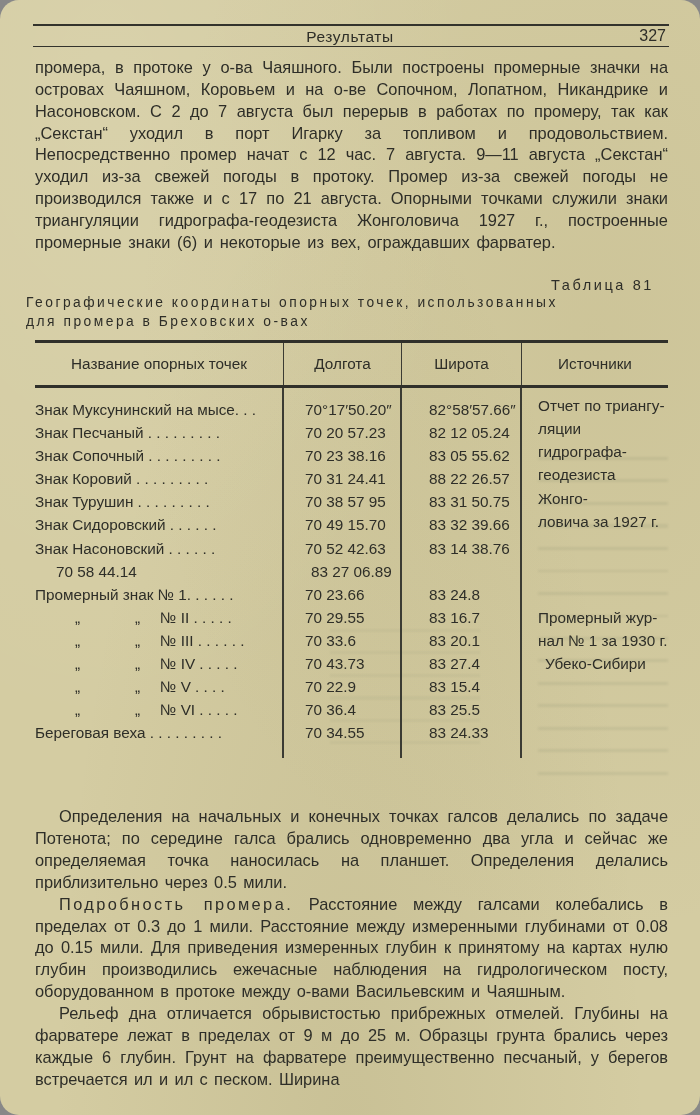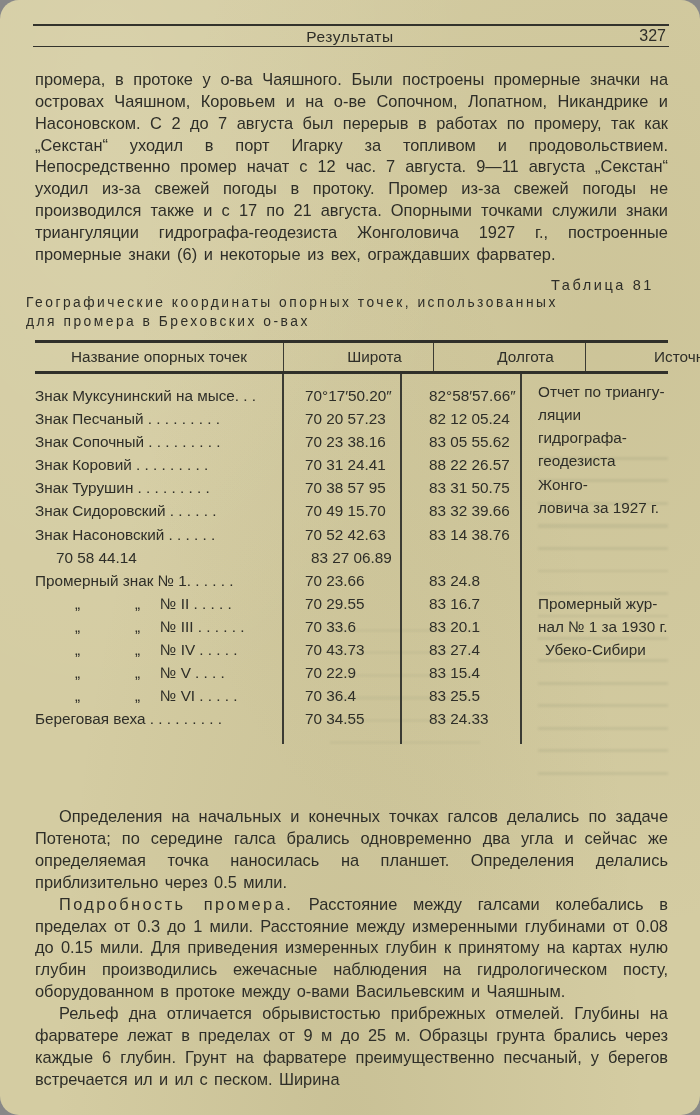--- a/index.html
+++ b/index.html
@@ -16,35 +16,34 @@
     border-radius:19px;
   }
   
   .rule { position:absolute; left:33px; width:636px; background:#33332c; }
   .rule-top { top:24px; height:2.4px; }
   .rule-bottom { top:46px; height:1.4px; }
   .head-title { position:absolute; top:28px; left:0; width:100%; text-align:center; font-size:15.5px; letter-spacing:.6px; }
   .head-num { position:absolute; top:27px; right:34px; font-size:16px; }
   
   .p1 {
-    position:absolute; top:69px; left:35px; width:633px;
+    position:absolute; top:57px; left:35px; width:633px;
     font-size:16.4px; line-height:21.85px; text-align:justify; word-spacing:2.2px;
   }
   .tbl-label { position:absolute; top:277px; right:46px; font-size:14.5px; letter-spacing:2.6px; }
   .caption {
     position:absolute; top:294px; left:26px; width:650px; 
     font-size:13.8px; line-height:18.5px; letter-spacing:2.5px;
   }
   
   .tbl { position:absolute; top:340px; left:35px; width:633px; }
   .thead {
-    display:grid; grid-template-columns:249px 118px 120px 146px; height:34px;
+    display:grid; grid-template-columns:249px 118px 120px 146px; height:48px;
     border-top:3.6px solid #30302a; border-bottom:3.6px solid #30302a;
     font-size:15.3px;
-    gap:32px;
   }
   .th { display:flex; align-items:center; justify-content:center; }
   .th-sep { border-right:1.6px solid #3b3b33; }
   .tbody { position:relative; padding:10px 0 14px 0; font-size:15.3px; }
   .vline { position:absolute; top:0; bottom:0; width:1.6px; background:#3b3b33; }
   .v1 { left:247.4px; } .v2 { left:365.4px; } .v3 { left:485.4px; }
   .trow { display:grid; grid-template-columns:249px 118px 120px 146px; height:23.1px; line-height:23.1px; }
   .td-name { white-space:nowrap; overflow:hidden; position:relative; padding-right:6px; }
   .td-lat  { white-space:nowrap; padding-left:21px; }
   .td-lon  { white-space:nowrap; padding-left:27px; }
@@ -85,22 +84,22 @@
 
   <div class="tbl-label">Таблица 81</div>
   <div class="caption">
     <div>Географические координаты опорных точек, использованных</div>
     <div>для промера в Бреховских о-вах</div>
   </div>
 
   <div class="tbl">
     <div class="thead">
       <div class="th th-sep">Название опорных точек</div>
+      <div class="th th-sep">Долгота</div>
       <div class="th th-sep">Широта</div>
-      <div class="th th-sep">Долгота</div>
       <div class="th">Источники</div>
     </div>
     <div class="tbody">
       <div class="vline v1"></div>
       <div class="vline v2"></div>
       <div class="vline v3"></div>
 
       <div class="trow">
         <div class="td-name">Знак Муксунинский на мысе. . .</div>
         <div class="td-lat">70°17′50.20″</div>

